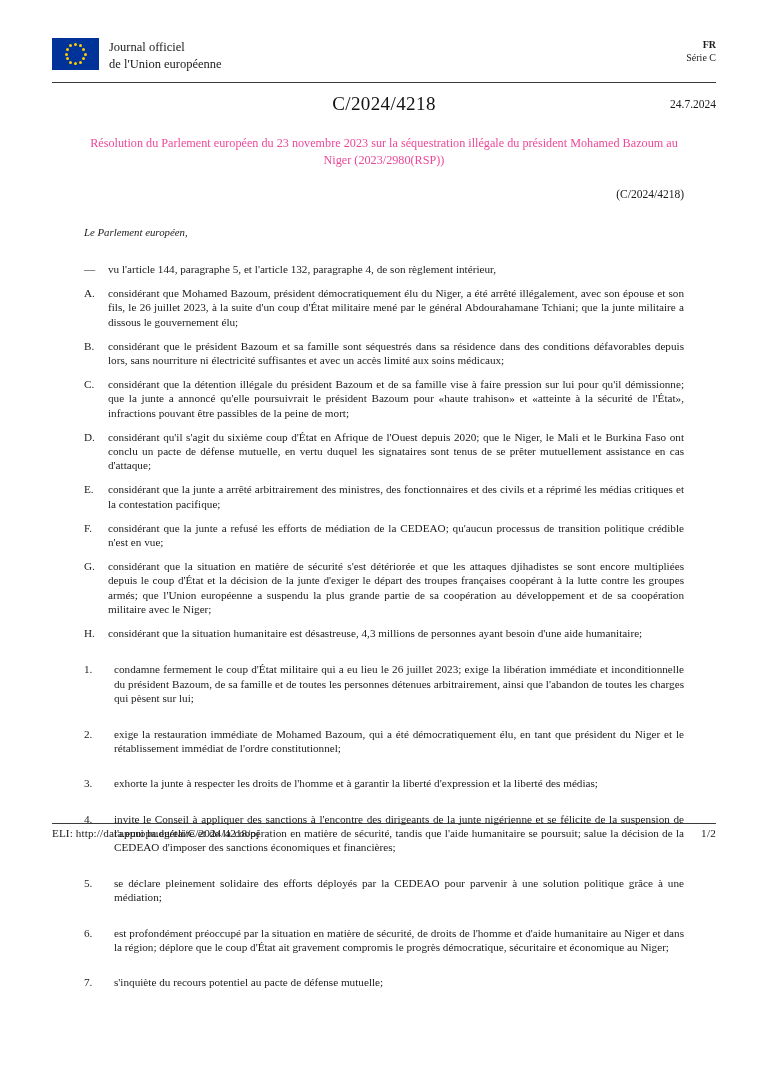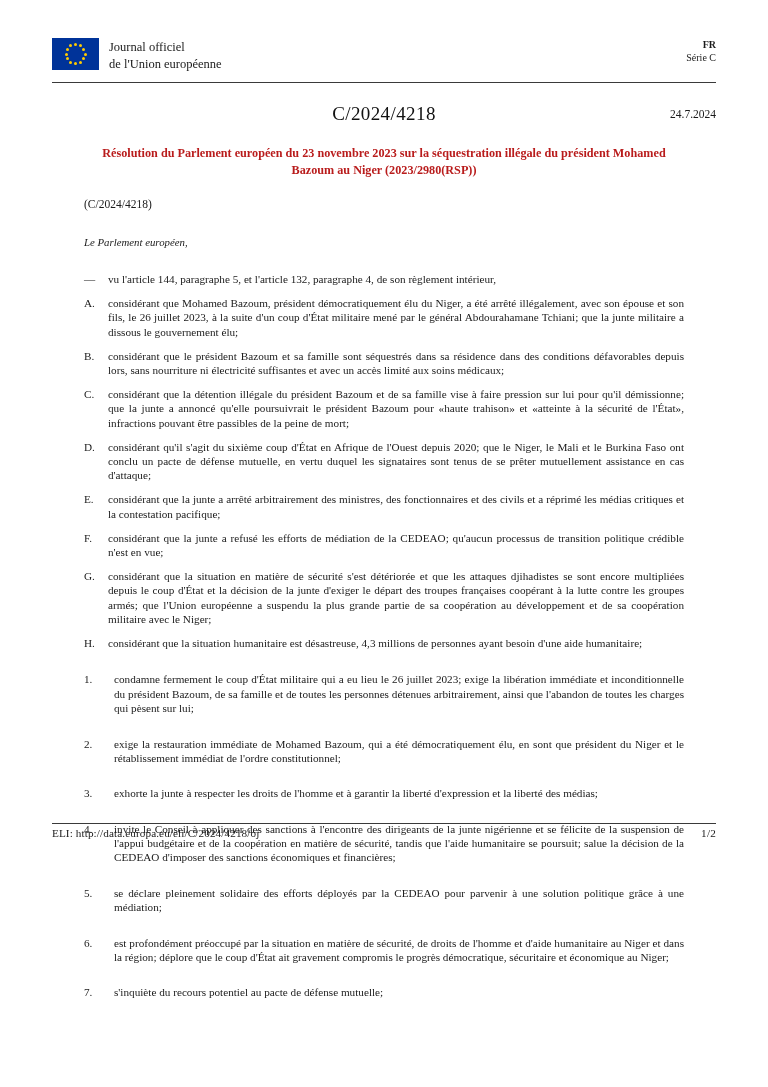--- a/index.html
+++ b/index.html
@@ -71,21 +71,21 @@
 
   .rule {
     border: 0;
     border-top: 1.4px solid #3a3a3a;
     margin: 4px 0 0 0;
   }
 
   
   .docid-row {
     position: relative;
-    margin-top: 20px;
+    margin-top: 10px;
     height: 24px;
   }
   .docid {
     text-align: center;
     font-size: 19px;
     letter-spacing: 0.4px;
     color: #111;
   }
   .docdate {
     position: absolute;
@@ -102,29 +102,29 @@
   }
   .subject-title {
     font-size: 12.2px;
     font-weight: bold;
     line-height: 1.4;
     color: #111;
     margin-bottom: 20px;
   }
   .resolution-title {
     font-size: 12.2px;
-    font-weight: bold;
+    font-weight: normal;
     line-height: 1.42;
     text-align: center;
-    color: #b91c1c;
+    color: #ec4899;
     margin-bottom: 18px;
   }
   .doc-ref {
     font-size: 11.5px;
-    text-align: left;
+    text-align: right;
     color: #1a1a1a;
   }
 
   
   .body-block {
     margin-top: 26px;
     padding: 0 32px 0 32px;
   }
   .intro {
     font-size: 10.8px;
@@ -274,21 +274,21 @@
         </div>
       </div>
 
     <div class="operatives" id="operatives">
         <div class="item">
           <span class="marker">1.</span>
           <span class="text">condamne fermement le coup d'État militaire qui a eu lieu le 26 juillet 2023; exige la libération immédiate et inconditionnelle du président Bazoum, de sa famille et de toutes les personnes détenues arbitrairement, ainsi que l'abandon de toutes les charges qui pèsent sur lui;</span>
         </div>
         <div class="item">
           <span class="marker">2.</span>
-          <span class="text">exige la restauration immédiate de Mohamed Bazoum, qui a été démocratiquement élu, en sont que président du Niger et le rétablissement immédiat de l'ordre constitutionnel;</span>
+          <span class="text">exige la restauration immédiate de Mohamed Bazoum, qui a été démocratiquement élu, en tant que président du Niger et le rétablissement immédiat de l'ordre constitutionnel;</span>
         </div>
         <div class="item">
           <span class="marker">3.</span>
           <span class="text">exhorte la junte à respecter les droits de l'homme et à garantir la liberté d'expression et la liberté des médias;</span>
         </div>
         <div class="item">
           <span class="marker">4.</span>
           <span class="text">invite le Conseil à appliquer des sanctions à l'encontre des dirigeants de la junte nigérienne et se félicite de la suspension de l'appui budgétaire et de la coopération en matière de sécurité, tandis que l'aide humanitaire se poursuit; salue la décision de la CEDEAO d'imposer des sanctions économiques et financières;</span>
         </div>
         <div class="item">

